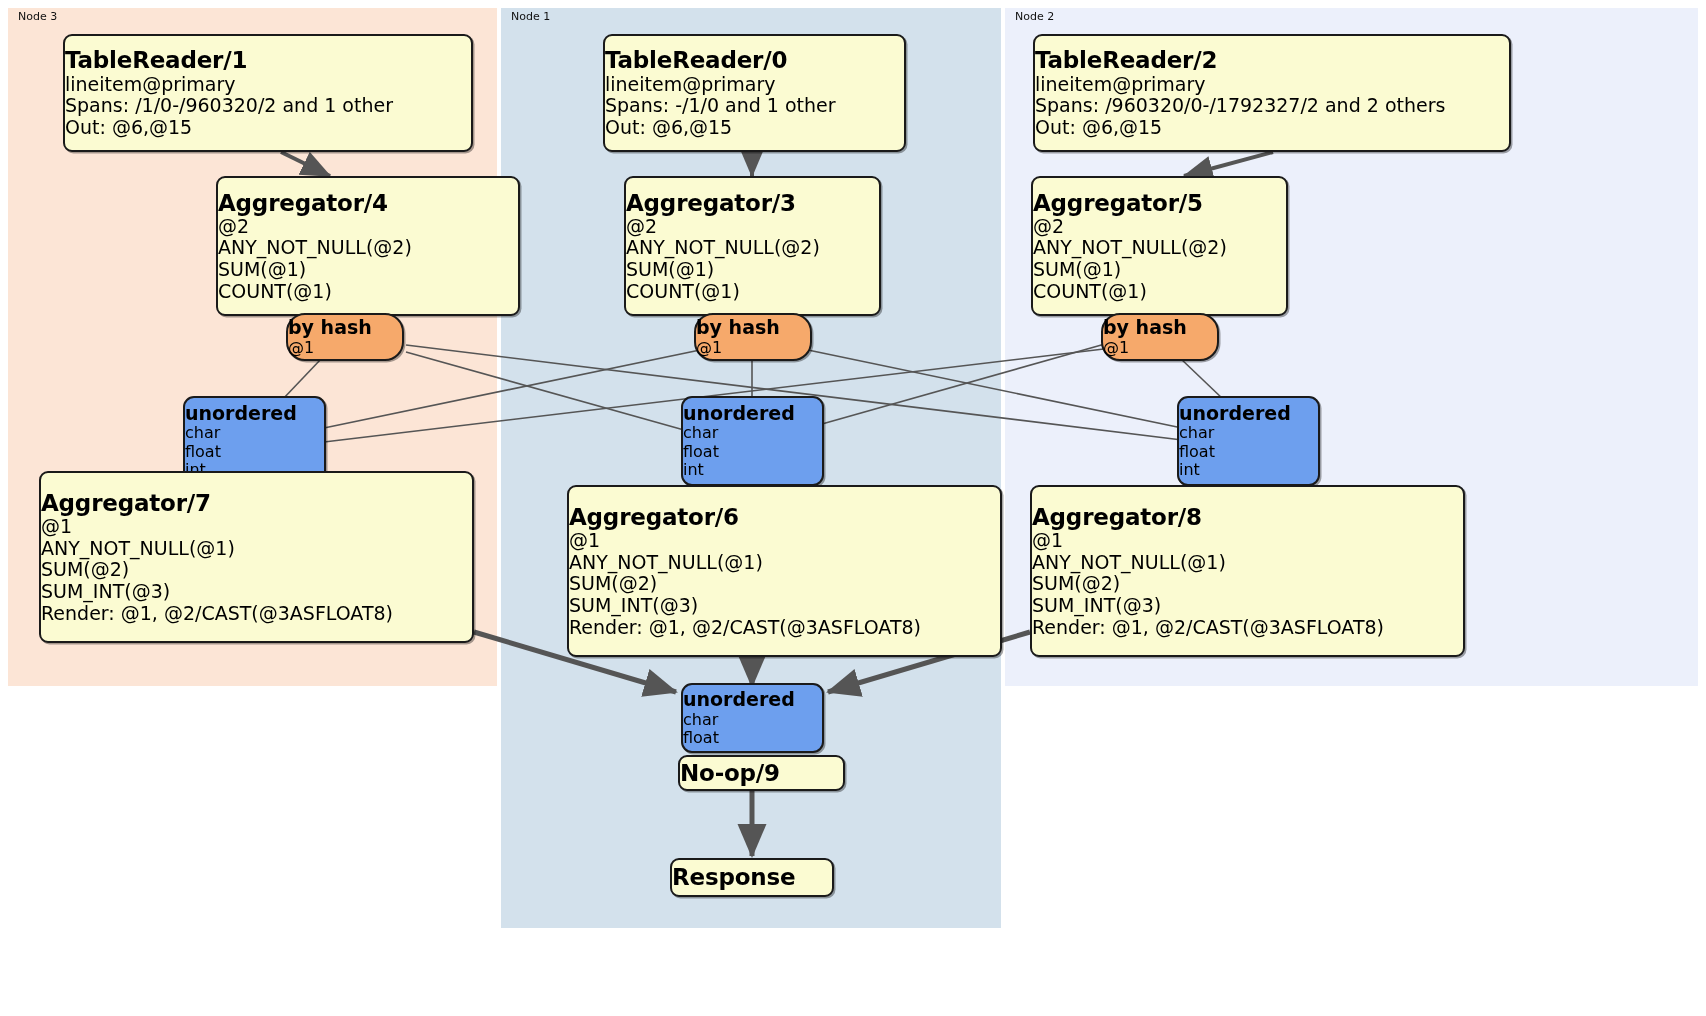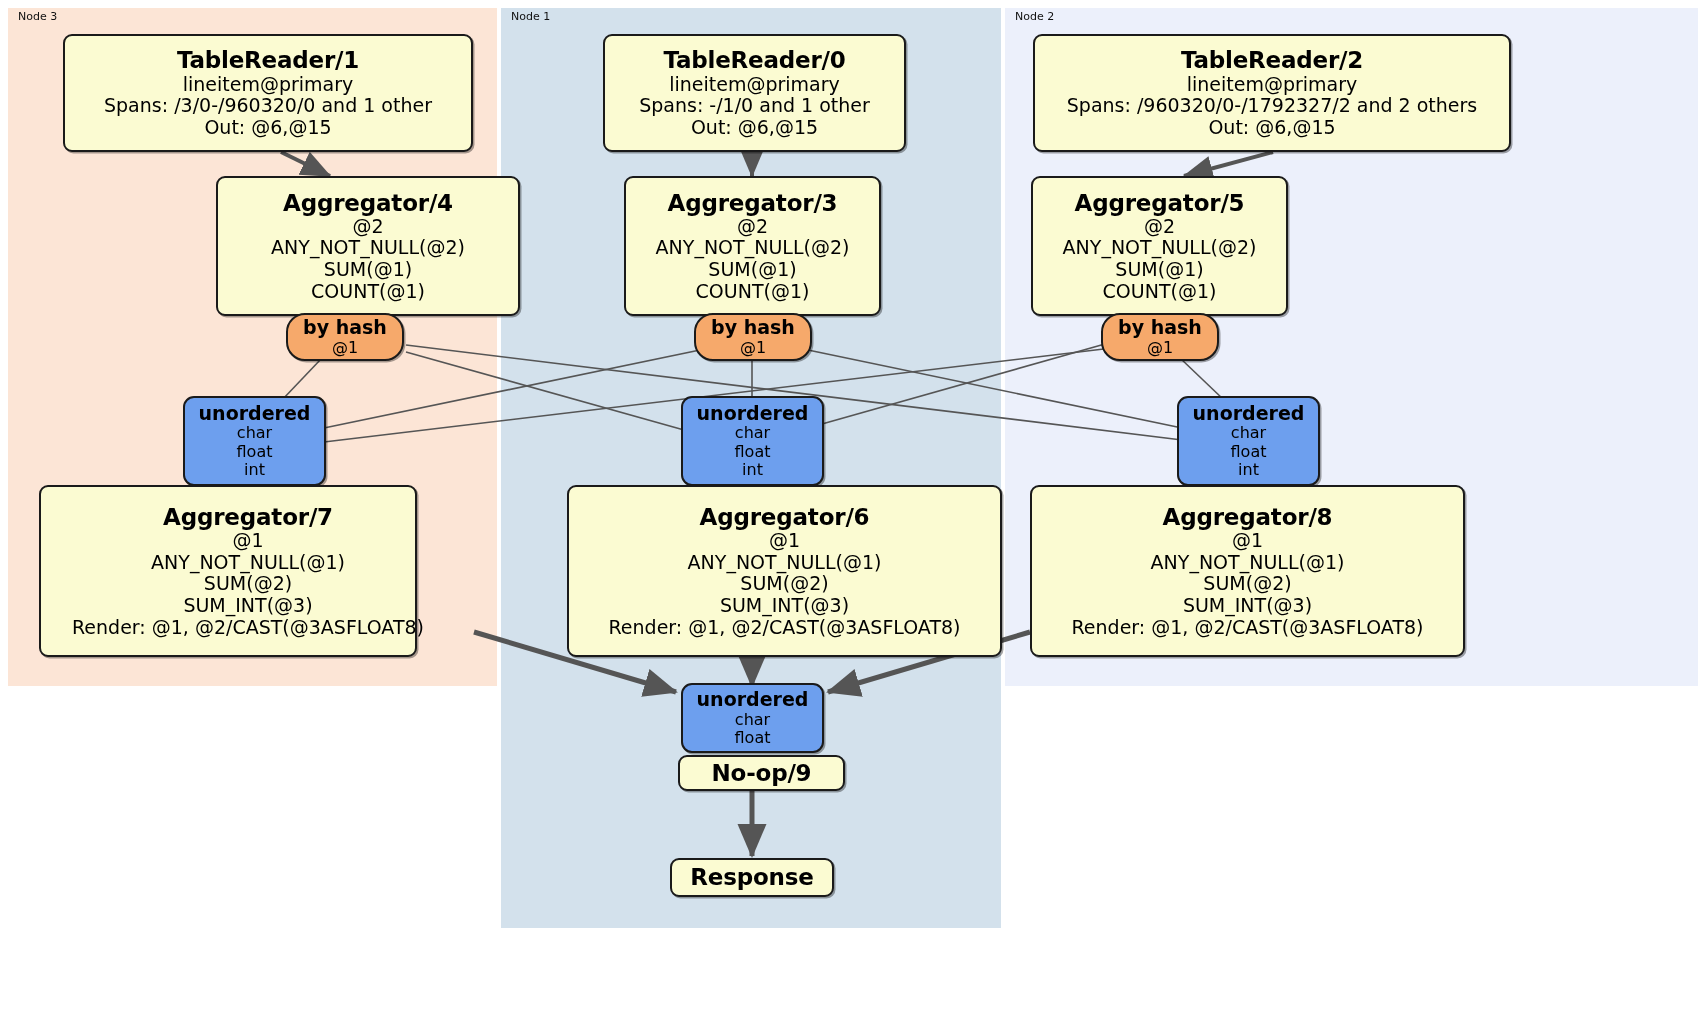--- a/index.html
+++ b/index.html
@@ -19,21 +19,21 @@
     font-family:"DejaVu Sans","Liberation Sans",sans-serif;
     white-space:nowrap;
   }
 
   
   #edges{position:absolute;left:0;top:0;width:1706px;height:1016px;pointer-events:none;}
 
   
   .box{
     position:absolute;box-sizing:border-box;
-    display:flex;flex-direction:column;align-items:center;justify-content:center;
+    display:flex;flex-direction:column;align-items:flex-start;justify-content:center;
     text-align:center;line-height:1.14;
   }
   .proc{
     background:#fbfbd2;border:2px solid #1a1a1a;border-radius:9px;
     box-shadow:1.5px 1.5px 0 rgba(0,0,0,0.35);
   }
   .router{
     background:#f6a96b;border:2px solid #1a1a1a;border-radius:19px;
     box-shadow:1.5px 1.5px 0 rgba(0,0,0,0.35);
   }
@@ -90,21 +90,21 @@
     <path d="M474,632 L676,692" stroke="#555" stroke-width="5" fill="none" marker-end="url(#arBig)"></path>
     <path d="M752,656 L752,686" stroke="#555" stroke-width="5" fill="none" marker-end="url(#arBig)"></path>
     <path d="M1030,632 L828,692" stroke="#555" stroke-width="5" fill="none" marker-end="url(#arBig)"></path>
 
     <path d="M752,790 L752,856" stroke="#555" stroke-width="5" fill="none" marker-end="url(#arBig)"></path>
   </svg>
 
   <div class="box proc" style="left:63px;top:34px;width:410px;height:118px;">
     <div class="title">TableReader/1</div>
     <div class="sub">lineitem@primary</div>
-    <div class="sub nowrap">Spans: /3/0-/960320/0 and 1 other</div>
+    <div class="sub nowrap">Spans: /1/0-/960320/2 and 1 other</div>
     <div class="sub">Out: @6,@15</div>
   </div>
 
   <div class="box proc" style="left:603px;top:34px;width:303px;height:118px;">
     <div class="title">TableReader/0</div>
     <div class="sub">lineitem@primary</div>
     <div class="sub nowrap">Spans: -/1/0 and 1 other</div>
     <div class="sub">Out: @6,@15</div>
   </div>
 
@@ -168,21 +168,21 @@
     <div class="sub-sm">int</div>
   </div>
 
   <div class="box sync" style="left:1177px;top:396px;width:143px;height:90px;">
     <div class="title-sm">unordered</div>
     <div class="sub-sm">char</div>
     <div class="sub-sm">float</div>
     <div class="sub-sm">int</div>
   </div>
 
-  <div class="box proc" style="left:39px;top:485px;width:378px;height:172px;padding-left:40px;">
+  <div class="box proc" style="left:39px;top:471px;width:435px;height:172px;">
     <div class="title">Aggregator/7</div>
     <div class="sub">@1</div>
     <div class="sub">ANY_NOT_NULL(@1)</div>
     <div class="sub">SUM(@2)</div>
     <div class="sub">SUM_INT(@3)</div>
     <div class="sub nowrap">Render: @1, @2/CAST(@3ASFLOAT8)</div>
   </div>
 
   <div class="box proc" style="left:535px;top:485px;width:435px;height:172px;margin-left:32px;">
     <div class="title">Aggregator/6</div>

